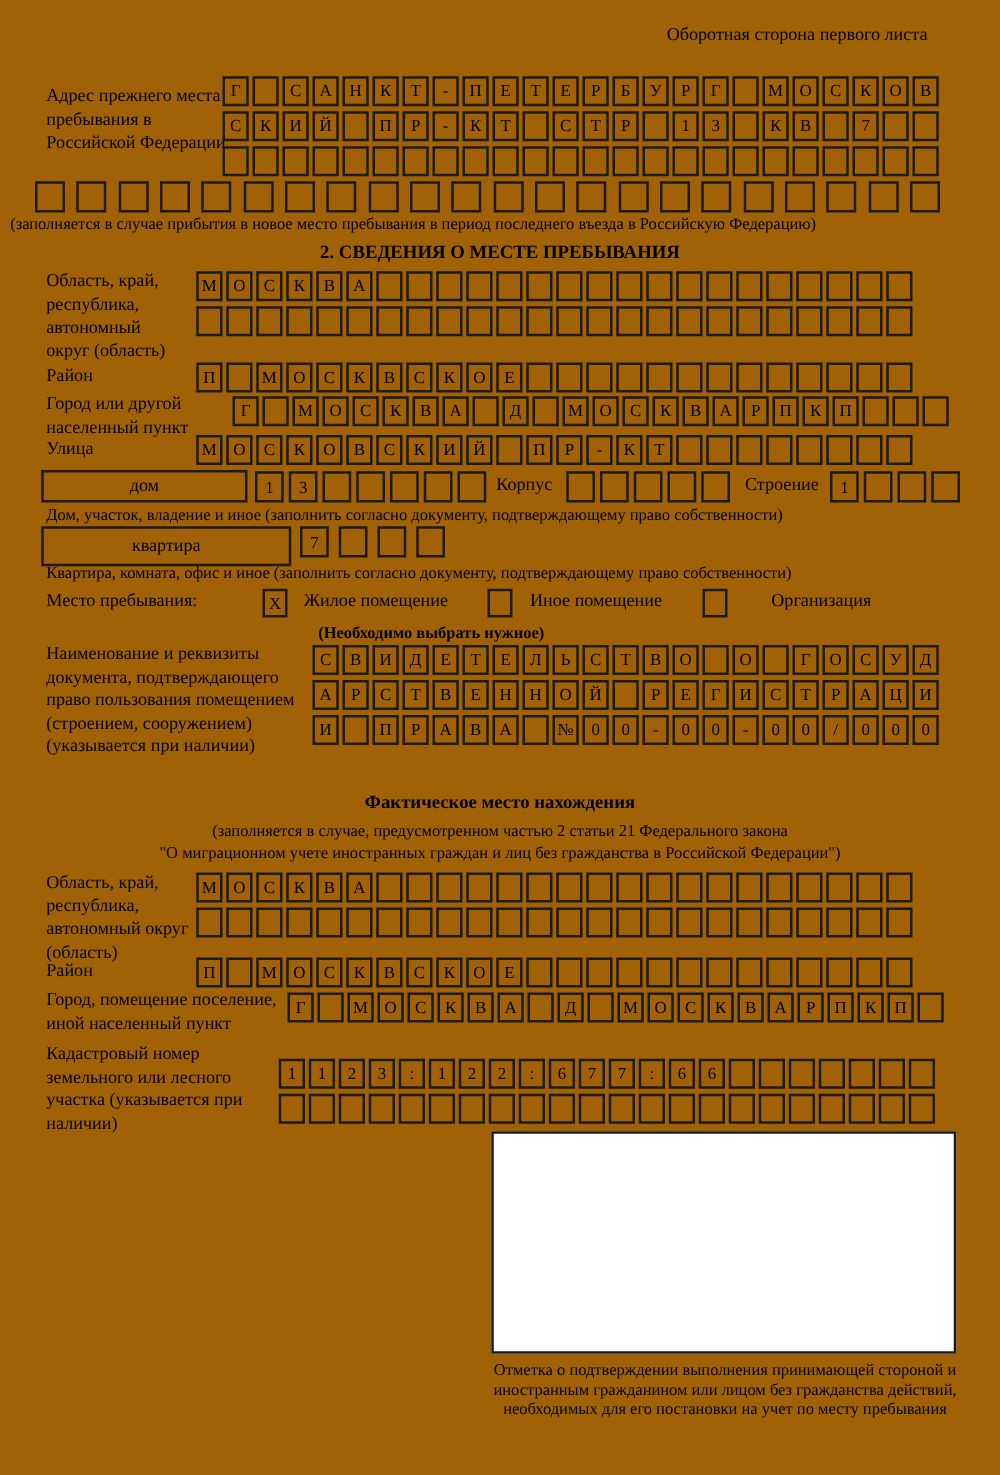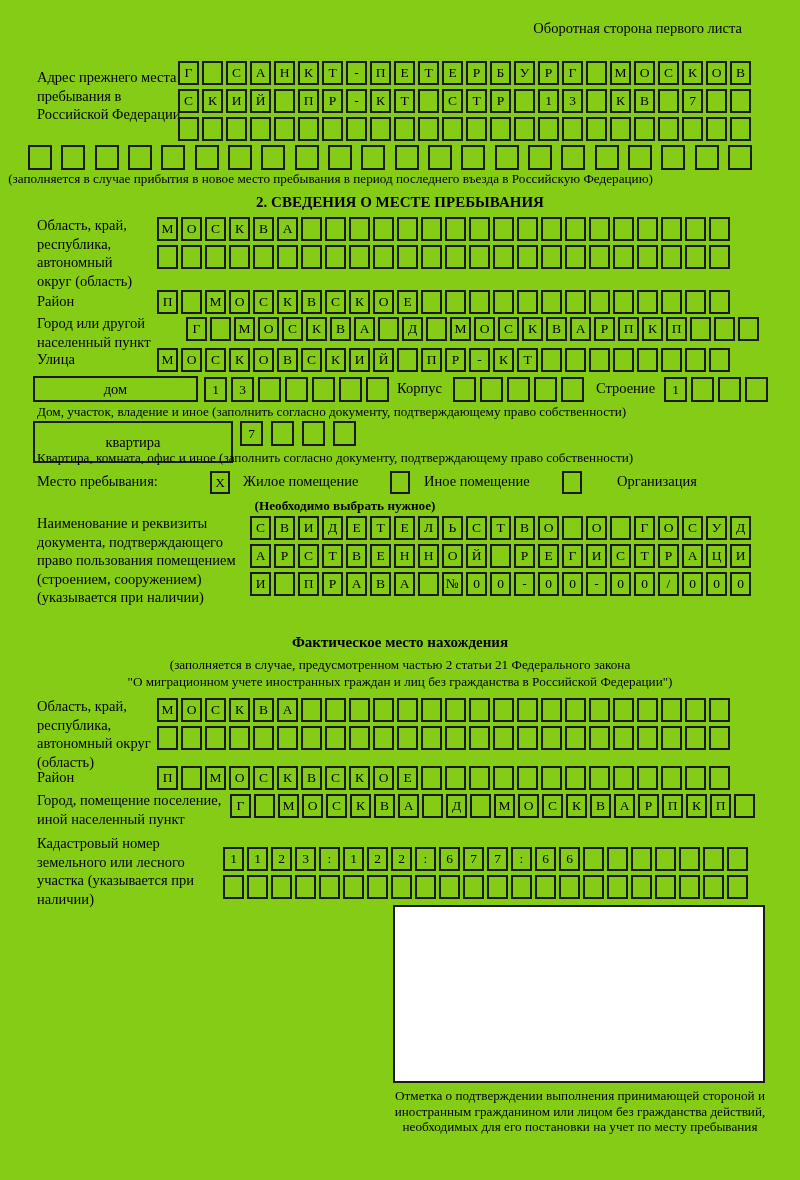--- a/index.html
+++ b/index.html
@@ -1,16 +1,16 @@
 <!DOCTYPE html>
 <html><head>
 <meta charset="utf-8">
 <style>
   html,body{margin:0;padding:0;background:#fff;}
-  #page{position:relative;width:800px;height:1180px;background:#84cc16;
+  #page{position:relative;width:800px;height:1180px;background:#a16207;
         font-family:"Liberation Serif","DejaVu Serif",serif;color:#000;overflow:hidden;}
   .abs{position:absolute;}
   .row{position:absolute;display:flex;}
   .cell{box-sizing:border-box;flex:0 0 auto;width:21px;height:24px;border:2px solid #1b1b1b;
         margin-right:3px;display:flex;align-items:center;justify-content:center;
         font-size:13.5px;line-height:1;}
   .row-spread{width:724px;justify-content:space-between;}
   .row-spread .cell{margin-right:0;width:24px;height:25px;}
   .cell-lg .cell{width:23px;height:25px;margin-right:4px;}
   .cell-apt .cell{width:23px;height:25px;margin-right:8px;}
@@ -297,21 +297,21 @@
     </div>
   <div class="inline-label" style="left:596px;top:380px;">Строение</div>
   <div class="row cell-lg" style="left:664px;top:377px;">
       <div class="cell">1</div>
       <div class="cell"></div>
       <div class="cell"></div>
       <div class="cell"></div>
     </div>
   <div class="caption" style="left:37px;top:404px;text-align:right;">Дом, участок, владение и иное (заполнить согласно документу, подтверждающему право собственности)</div>
 
-  <div class="labelbox" style="left:33px;top:421px;width:200px;height:42px;">квартира</div>
+  <div class="labelbox" style="left:33px;top:421px;width:200px;height:32px;">квартира</div>
   <div class="row cell-apt" style="left:240px;top:421px;">
       <div class="cell">7</div>
       <div class="cell"></div>
       <div class="cell"></div>
       <div class="cell"></div>
     </div>
   <div class="caption" style="left:37px;top:450px;">Квартира, комната, офис и иное (заполнить согласно документу, подтверждающему право собственности)</div>
 
   <div class="inline-label" style="left:37px;top:473px;">Место пребывания:</div>
   <div class="checkbox" style="left:210px;top:471px;">X</div>

